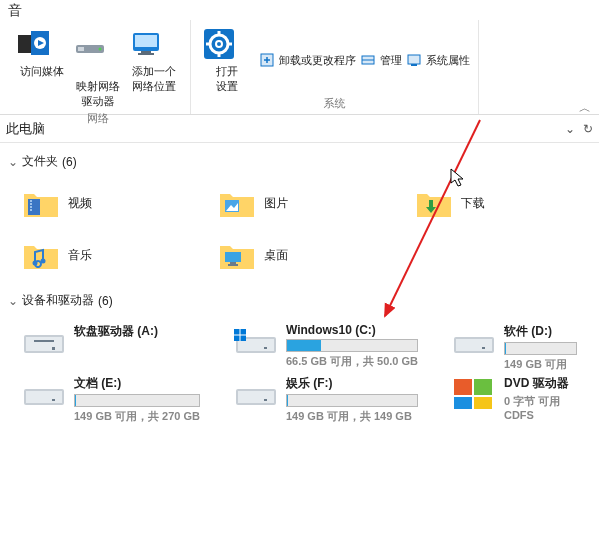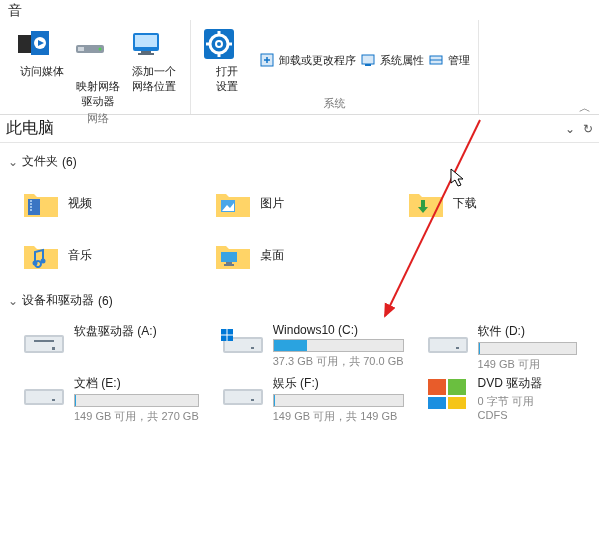--- a/index.html
+++ b/index.html
@@ -15,34 +15,34 @@
   .rbtn { display: flex; flex-direction: column; width: 56px; text-align: center; font-size: 11px; cursor: pointer; padding: 2px; }
   .rbtn .ic { width: 36px; height: 36px; margin: 4px 0 2px; display: flex; align-items: center; justify-content: center; }
   .small-list { display: flex; flex-direction: row; gap: 4px; padding: 4px 0 0 4px; }
   .small-item { display: flex; align-items: center; gap: 4px; font-size: 11px; cursor: pointer; }
   .small-item .si { width: 16px; height: 16px; display:flex; align-items:center; justify-content:center; }
 
   .expander { position: absolute; top: 100px; right: 8px; font-size: 12px; color: #555; }
 
   
   .pathbar { display: flex; align-items: center; height: 28px; border-bottom: 1px solid #e5e5e5; padding: 0 6px; }
-  .pathbar .title { font-size: 16px; }
+  .pathbar .title { font-size: 13px; }
   .pathbar .right { margin-left: auto; display: flex; gap: 8px; color: #555; }
 
   
   .content { padding: 6px 0 6px 8px; height: calc(544px - 115px - 28px); overflow: auto; }
   .chevron { display: inline-block; width: 10px; text-align: center; color: #666; }
   .section-header { display: flex; align-items: center; gap: 4px; font-size: 12px; margin: 4px 0 8px 0; cursor: pointer; }
-  .folders-grid, .drives-grid { display: grid; grid-template-columns: repeat(3, 1fr); gap: 2px 4px; margin-bottom: 12px; padding-right: 18px; }
+  .folders-grid, .drives-grid { display: grid; grid-template-columns: repeat(3, 1fr); gap: 2px 16px; margin-bottom: 12px; padding-right: 18px; }
   .folder-item, .drive-item { display: flex; align-items: center; gap: 8px; padding: 4px 4px 4px 14px; height: 50px; }
   .folder-item .ficon { width: 38px; height: 38px; }
   .folder-item .flabel { font-size: 12px; }
   .drive-item { align-items: flex-start; }
   .drive-item .dicon { width: 44px; height: 34px; margin-top: 4px; flex: none; }
-  .drive-item .dinfo { flex: 1; padding-top: 2px; min-width: 0; }
+  .drive-item .dinfo { flex: 1; padding-top: 2px; min-width: 0; font-weight: bold; }
   .drive-item .dname { font-size: 12px; margin-bottom: 2px; white-space: nowrap; overflow: hidden; text-overflow: ellipsis; }
   .drive-item.gauge .bar { height: 13px; border: 1px solid #b8b8b8; background: #eaeaea; margin-bottom: 2px; position: relative; }
   .drive-item.gauge .fill { position: absolute; left: 0; top: 0; bottom: 0; background: #2aa3e0; }
   .drive-item .dstat { font-size: 11px; color: #888; white-space: nowrap; overflow: hidden; text-overflow: ellipsis; }
 
   
   .anno { position: absolute; pointer-events: none; }
 </style>
 </head>
 <body>
@@ -116,34 +116,34 @@
                 <svg width="14" height="14">
                   <rect x="1" y="1" width="12" height="12" fill="#d7e8f7" stroke="#1173c7"></rect>
                   <path d="M4 7h6M7 4v6" stroke="#1173c7" stroke-width="1.5"></path>
                 </svg>
               </span>
             <span>卸载或更改程序</span>
           </div>
           <div class="small-item">
             <span class="si">
                 <svg width="14" height="14">
+                  <rect x="1" y="3" width="12" height="8" fill="#d7e8f7" stroke="#1173c7"></rect>
+                  <line x1="1" y1="7" x2="13" y2="7" stroke="#1173c7"></line>
+                </svg>
+              </span>
+            <span>管理</span>
+          </div>
+          <div class="small-item">
+            <span class="si">
+                <svg width="14" height="14">
                   <rect x="1" y="2" width="12" height="9" fill="#d7e8f7" stroke="#1173c7"></rect>
                   <rect x="4" y="11" width="6" height="2" fill="#1173c7"></rect>
                 </svg>
               </span>
             <span>系统属性</span>
-          </div>
-          <div class="small-item">
-            <span class="si">
-                <svg width="14" height="14">
-                  <rect x="1" y="3" width="12" height="8" fill="#d7e8f7" stroke="#1173c7"></rect>
-                  <line x1="1" y1="7" x2="13" y2="7" stroke="#1173c7"></line>
-                </svg>
-              </span>
-            <span>管理</span>
           </div>
         </div>
       </div>
       <div class="group-label">系统</div>
     </div>
   </div>
 </div>
 <div class="expander">︿</div>
 
 <div class="pathbar">
@@ -236,21 +236,21 @@
             <rect x="30" y="22" width="3" height="2" fill="#6b7b8a"></rect>
             <rect x="0" y="4" width="12" height="12" fill="#0078d7"></rect>
             <rect x="5.5" y="4" width="1" height="12" fill="#fff"></rect>
             <rect x="0" y="9.5" width="12" height="1" fill="#fff"></rect>
           </svg></span>
       <div class="dinfo">
         <div class="dname">Windows10 (C:)</div>
         <div class="bar">
             <div class="fill" style="width:26%"></div>
           </div>
-        <div class="dstat">37.3 GB 可用，共 70.0 GB</div>
+        <div class="dstat">66.5 GB 可用，共 50.0 GB</div>
       </div>
     </div>
 
     <div class="drive-item gauge">
       <span class="dicon"><svg width="44" height="34" viewBox="0 0 44 34">
             <rect x="2" y="12" width="40" height="16" rx="2" fill="#c7ced5"></rect>
             <rect x="4" y="14" width="36" height="12" fill="#e6ebef"></rect>
             <rect x="30" y="22" width="3" height="2" fill="#6b7b8a"></rect>
           </svg></span>
       <div class="dinfo">

